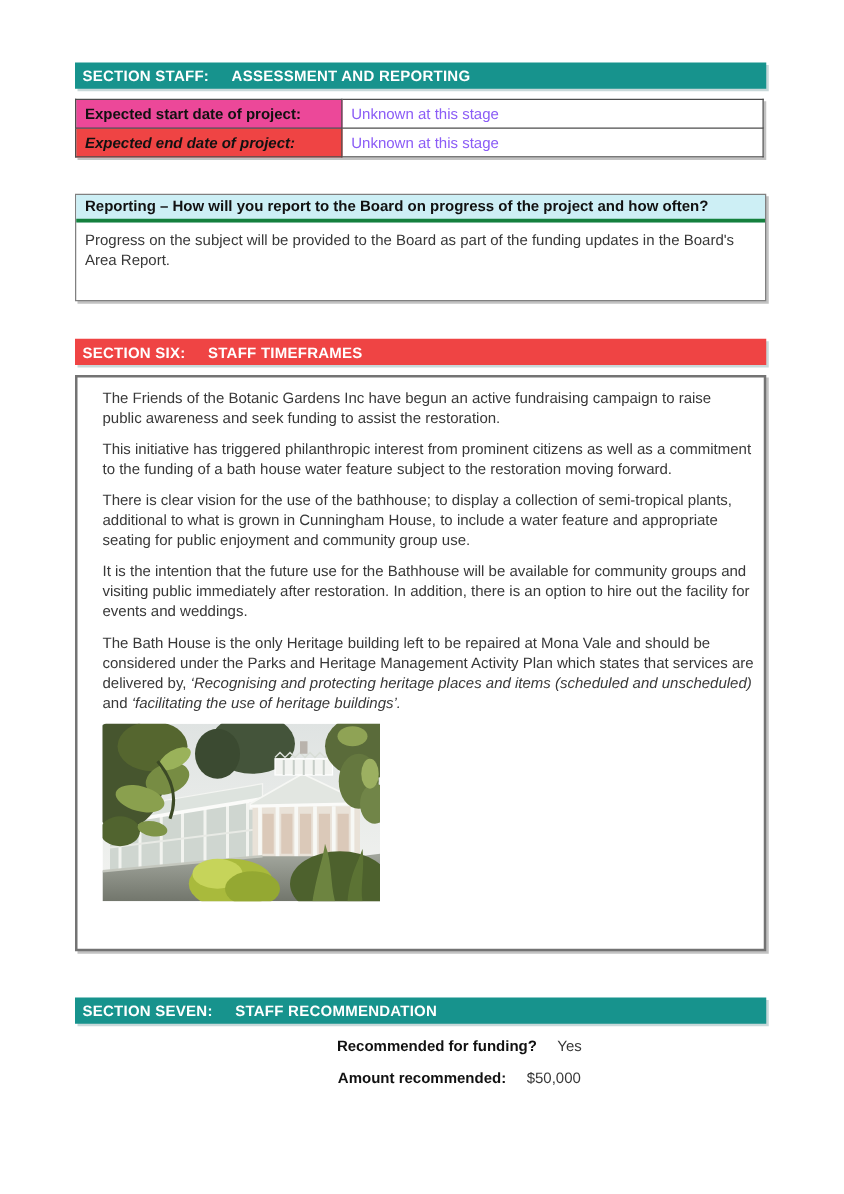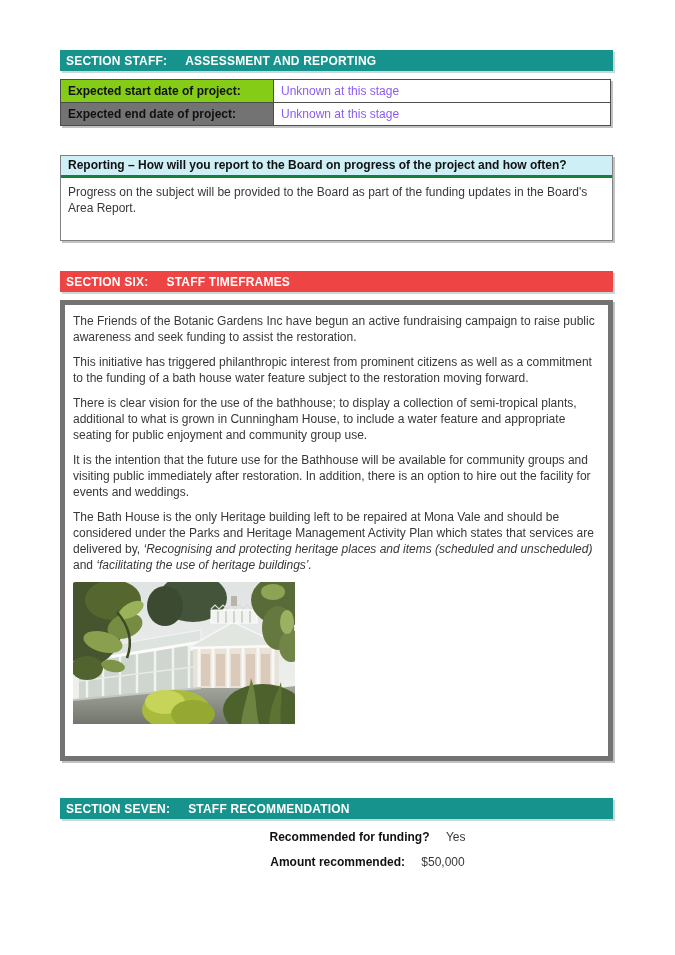--- a/index.html
+++ b/index.html
@@ -39,23 +39,23 @@
     box-shadow:2px 2px 0 #c2c2c2; width:553px;
   }
   .reporting-header {
     border-bottom:3px solid #15803d; font-weight:bold; font-size:12px;
     color:#111111; padding:2px 7px 3px;
   }
   .reporting-body { font-size:12px; line-height:16px; padding:6px 7px 24px; }
 
   
   .assess-box {
-    margin-top:8px; border:5px solid #737373; box-sizing:border-box;
+    margin-top:8px; border:2px solid #737373; box-sizing:border-box;
     box-shadow:2px 2px 0 #c2c2c2; width:553px; height:461px;
-    padding:8px 8px 0 8px; overflow:hidden;
+    padding:8px 8px 0 20px; overflow:hidden;
   }
   .assess-box p { margin:0 0 9px 0; font-size:12px; line-height:16px; }
   .assess-box p .it { font-style:italic; }
 
   .photo-frame { margin-top:3px; width:222px; height:142px; display:block; }
 
   
   .rec-row { margin-left:60px; margin-top:11px; font-size:12px;text-align:center; }
   .rec-row .rec-label { font-weight:bold; color:#111111; }
   .rec-row .rec-value { margin-left:13px; color:#383838; }
@@ -67,25 +67,25 @@
 
   <div class="content">
     <div class="section-bar bar-five" style="background: rgb(23, 147, 141);">
       <span>SECTION STAFF:</span>
       <span class="bar-title">ASSESSMENT AND REPORTING</span>
     </div>
 
     <table class="dates-table">
       <tbody>
         <tr>
-          <td class="label-cell" style="background: #84cc16;">Expected start date of project:</td>
+          <td class="label-cell" style="background: #ec4899;">Expected start date of project:</td>
           <td class="value-cell">Unknown at this stage</td>
         </tr>
         <tr>
-          <td class="label-cell" style="background: #737373;">Expected end date of project:</td>
+          <td class="label-cell" style="background: #ef4444; font-style: italic;">Expected end date of project:</td>
           <td class="value-cell">Unknown at this stage</td>
         </tr>
       </tbody>
     </table>
 
     <div class="reporting-box">
       <div class="reporting-header" style="background: rgb(205, 239, 245);">Reporting – How will you report to the Board on progress of the project and how often?</div>
       <div class="reporting-body">Progress on the subject will be provided to the Board as part of the funding updates in the Board's Area Report.</div>
     </div>
 

